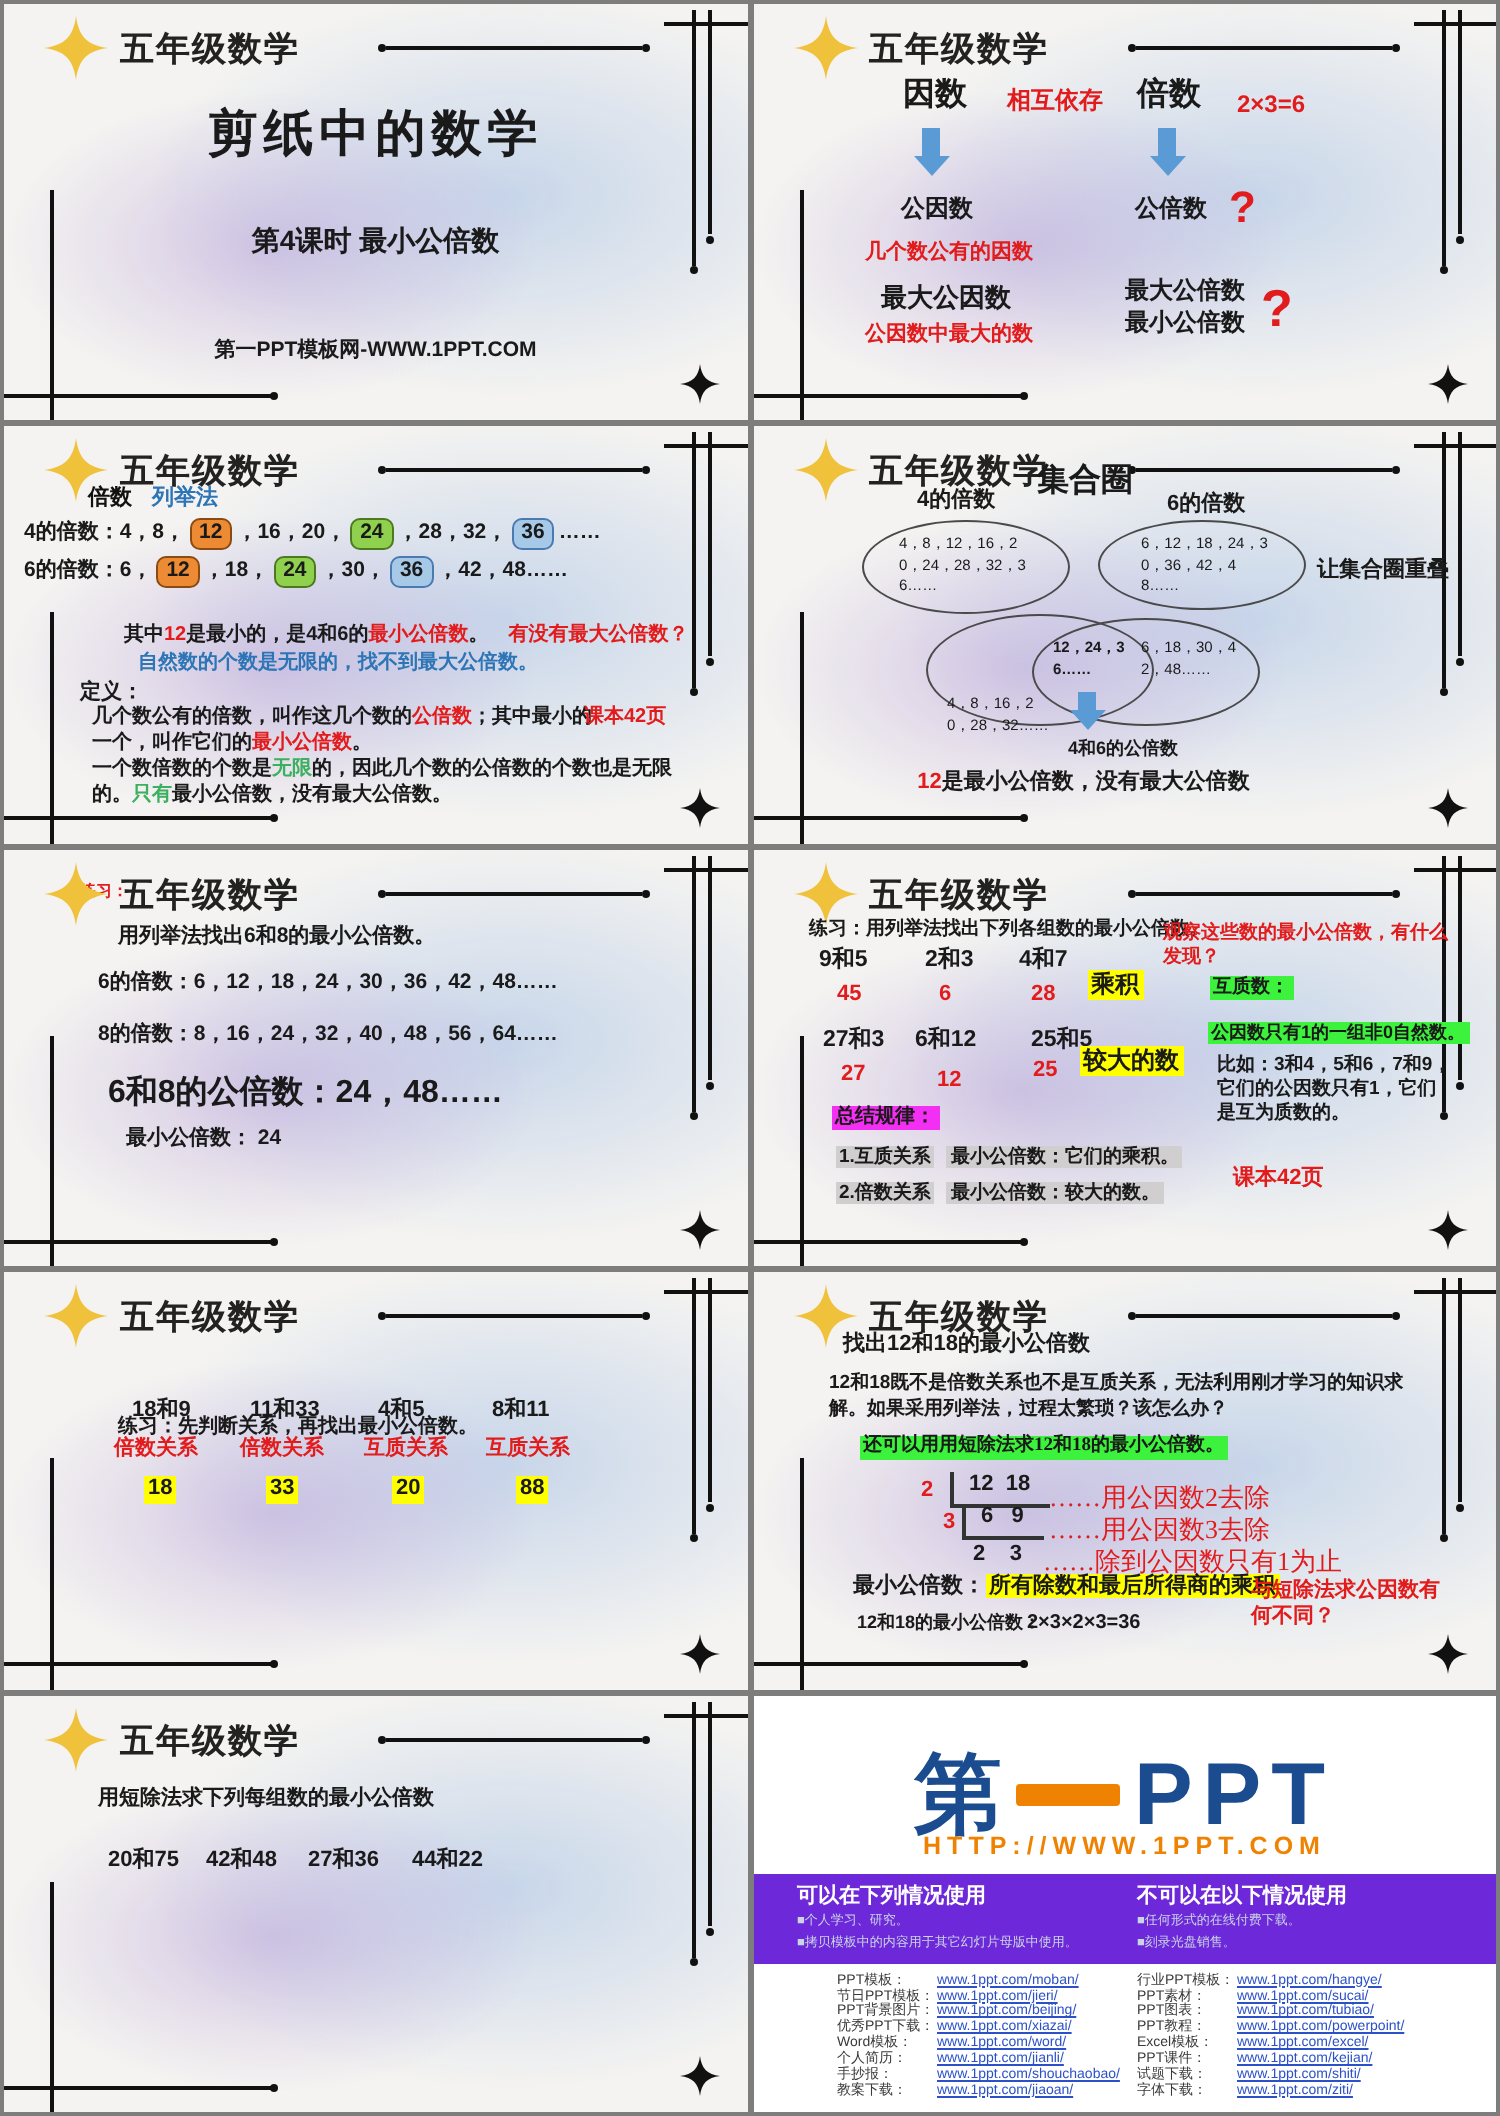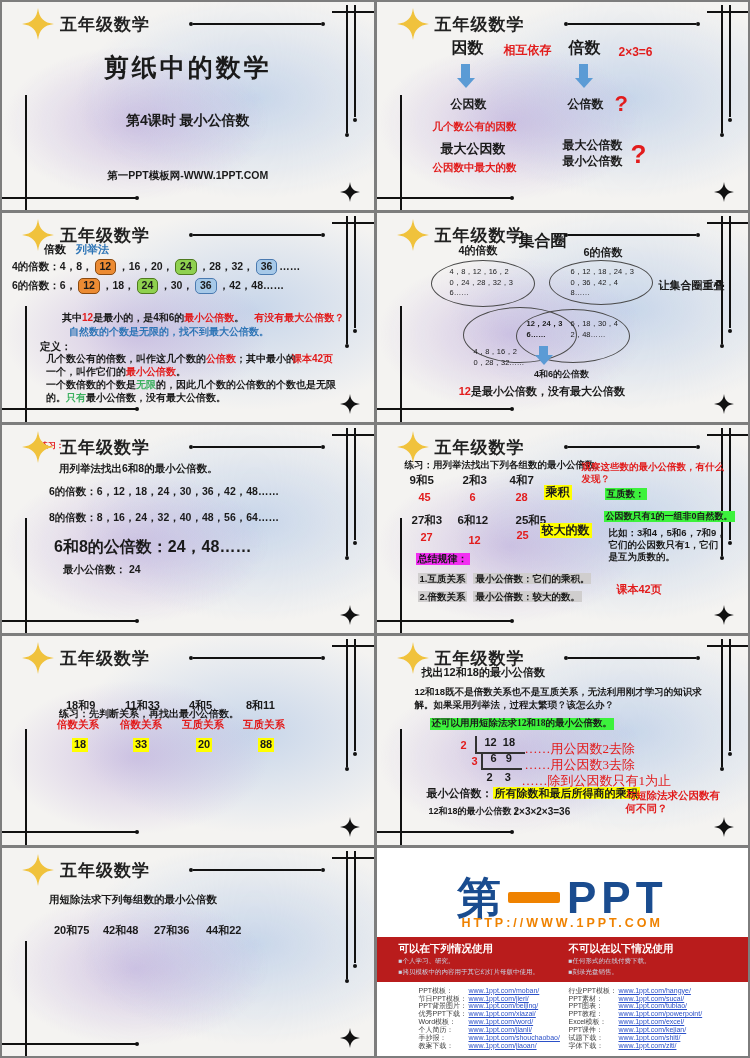--- a/index.html
+++ b/index.html
@@ -151,21 +151,21 @@
   
   #s9 .t{left:47px;top:45px;font-size:10.5px;}
   #s9 .p1{left:52px;top:76px;} #s9 .p2{left:101px;top:76px;} #s9 .p3{left:152px;top:76px;} #s9 .p4{left:204px;top:76px;}
   #s9 .p1,#s9 .p2,#s9 .p3,#s9 .p4{font-size:11px;}
   
   #s10 .logo{left:0;right:0;top:22px;display:flex;justify-content:center;align-items:center;}
   #s10 .ld{font-size:44px;font-weight:bold;color:#1a4c8f;}
   #s10 .dash{display:inline-block;width:52px;height:11px;background:#ef8200;border-radius:2px;margin:0 7px;}
   #s10 .lp{font-size:44px;font-weight:bold;color:#1a4c8f;letter-spacing:5px;}
   #s10 .url{left:0;right:0;top:68px;text-align:center;font-size:12.5px;font-weight:bold;color:#ef8200;letter-spacing:3px;}
-  #s10 .band{left:0;top:89px;width:100%;height:45px;background:#b91c1c;color:#fff;}
+  #s10 .band{left:0;top:89px;width:100%;height:45px;background:#6d28d9;color:#fff;}
   #s10 .bc1{position:absolute;left:22px;top:5px;width:160px;}
   #s10 .bc2{position:absolute;left:192px;top:5px;width:170px;}
   #s10 .bt{font-size:10.5px;font-weight:bold;}
   #s10 .bi{font-size:6.5px;color:#c9d4e4;margin-top:2.5px;line-height:1.3;}
   #s10 .links{left:0;top:139px;width:100%;}
   #s10 .lc1{position:absolute;left:42px;top:0;width:150px;}
   #s10 .lc2{position:absolute;left:192px;top:0;width:170px;}
   .lrow{font-size:7px;line-height:7.9px;white-space:nowrap;}
   .llabel{display:inline-block;min-width:50px;color:#3a3a3a;}
   .lurl{color:#2b50c8;text-decoration:underline;cursor:pointer;}

